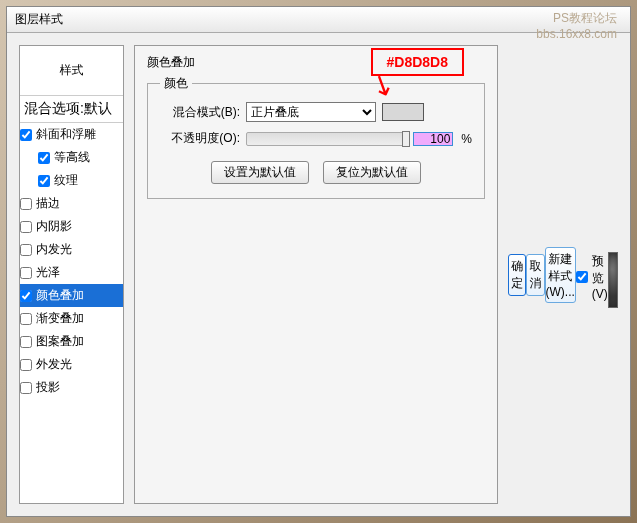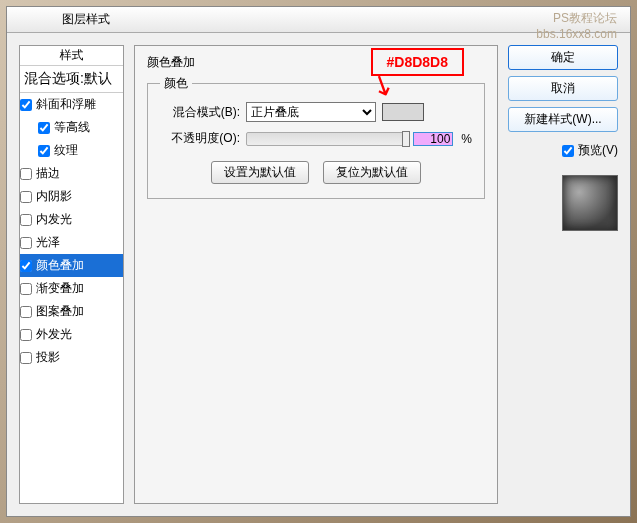--- a/index.html
+++ b/index.html
@@ -1,23 +1,23 @@
 <!DOCTYPE html>
 <html><head>
   <meta charset="utf-8">
   <style>
     * { box-sizing: border-box; margin: 0; padding: 0; font-family: "Microsoft YaHei", SimSun, sans-serif; font-size: 12px; }
     body { background: linear-gradient(135deg, #d4c5b0 0%, #8b7355 100%); width: 637px; height: 523px; padding: 6px; }
     .dialog { background: #f0f0f0; border: 1px solid #888; width: 100%; height: 100%; display: flex; flex-direction: column; }
     .titlebar { background: linear-gradient(#fff, #e8e8e8); border-bottom: 1px solid #aaa; padding: 4px 8px; display: flex; justify-content: space-between; align-items: center; }
-    .titlebar-text { font-size: 12px; margin-left: 47px; }
+    .titlebar-text { font-size: 12px; }
     .watermark { position: absolute; top: 10px; right: 20px; color: #b8a890; font-size: 11px; text-align: right; }
     .body { display: flex; padding: 12px; gap: 10px; flex: 1; }
     .styles-panel { width: 105px; border: 1px solid #999; background: #fff; }
-    .styles-header { padding: 1px 8px; border-bottom: 1px solid #ccc; text-align: center; }
+    .styles-header { padding: 16px 8px; border-bottom: 1px solid #ccc; text-align: center; }
     .blend-header { padding: 4px 4px; border-bottom: 1px solid #ccc; font-size: 14px; }
     .style-item { padding: 3px 0; display: flex; align-items: center; gap: 4px; cursor: pointer; }
     .style-item.indent { padding-left: 18px; }
     .style-item.selected { background: #1a6fd6; color: #fff; }
     .style-item input[type="checkbox"] { width: 12px; height: 12px; }
     .main-panel { flex: 1; border: 1px solid #999; background: #f5f5f5; padding: 8px 12px; position: relative; }
     .section-title { margin-bottom: 4px; }
     fieldset { border: 1px solid #aaa; padding: 10px 12px 14px; }
     legend { padding: 0 4px; }
     .row { display: flex; align-items: center; gap: 6px; margin-bottom: 8px; }
@@ -25,21 +25,21 @@
     select { width: 130px; height: 20px; border: 1px solid #777; background: #fff; }
     .swatch { width: 42px; height: 18px; background: #d8d8d8; border: 1px solid #555; cursor: pointer; }
     .slider { flex: 1; height: 14px; background: linear-gradient(#ddd, #eee); border: 1px solid #aaa; position: relative; border-radius: 2px; }
     .slider-thumb { position: absolute; right: -4px; top: -2px; width: 8px; height: 16px; background: #eee; border: 1px solid #777; }
     .num-input { width: 40px; height: 14px; border: 1px solid #3a8fd6; text-align: right; padding-right: 2px; background: #f0abfc; }
     .pct { margin-left: 2px; }
     .btn-row { display: flex; gap: 14px; justify-content: center; margin-top: 14px; }
     .ps-btn { padding: 2px 12px; border: 1px solid #888; background: linear-gradient(#fff, #e5e5e5); border-radius: 3px; cursor: pointer; min-width: 90px; }
     .annotation { position: absolute; top: 2px; right: 33px; border: 2px solid #f00; color: #f00; font-weight: bold; padding: 4px 14px; font-size: 14px; }
     .arrow { position: absolute; top: 22px; left: 236px; color: #f00; font-size: 28px; transform: rotate(25deg); pointer-events: none; }
-    .right-panel { width: 110px; display: flex; flex-direction: column; gap: 6px; align-items: flex-end; }
+    .right-panel { width: 110px; display: flex; flex-direction: row; align-items: center; }
     .r-btn { width: 100%; padding: 3px 0; border: 1px solid #6aa9e0; background: linear-gradient(#fff, #e8f2fc); border-radius: 3px; cursor: pointer; text-align: center; }
     .r-btn.ok { border-color: #1a6fd6; }
     .preview-row { display: flex; align-items: center; gap: 4px; margin-top: 4px; }
     .preview-row input { width: 12px; height: 12px; }
     .preview-img { width: 56px; height: 56px; background: radial-gradient(circle at 30% 30%, #aaa, #444 70%); border: 1px solid #666; margin-top: 10px; box-shadow: inset 0 0 10px #222; }
   </style>
 </head>
 <body>
 
 <div class="watermark">

